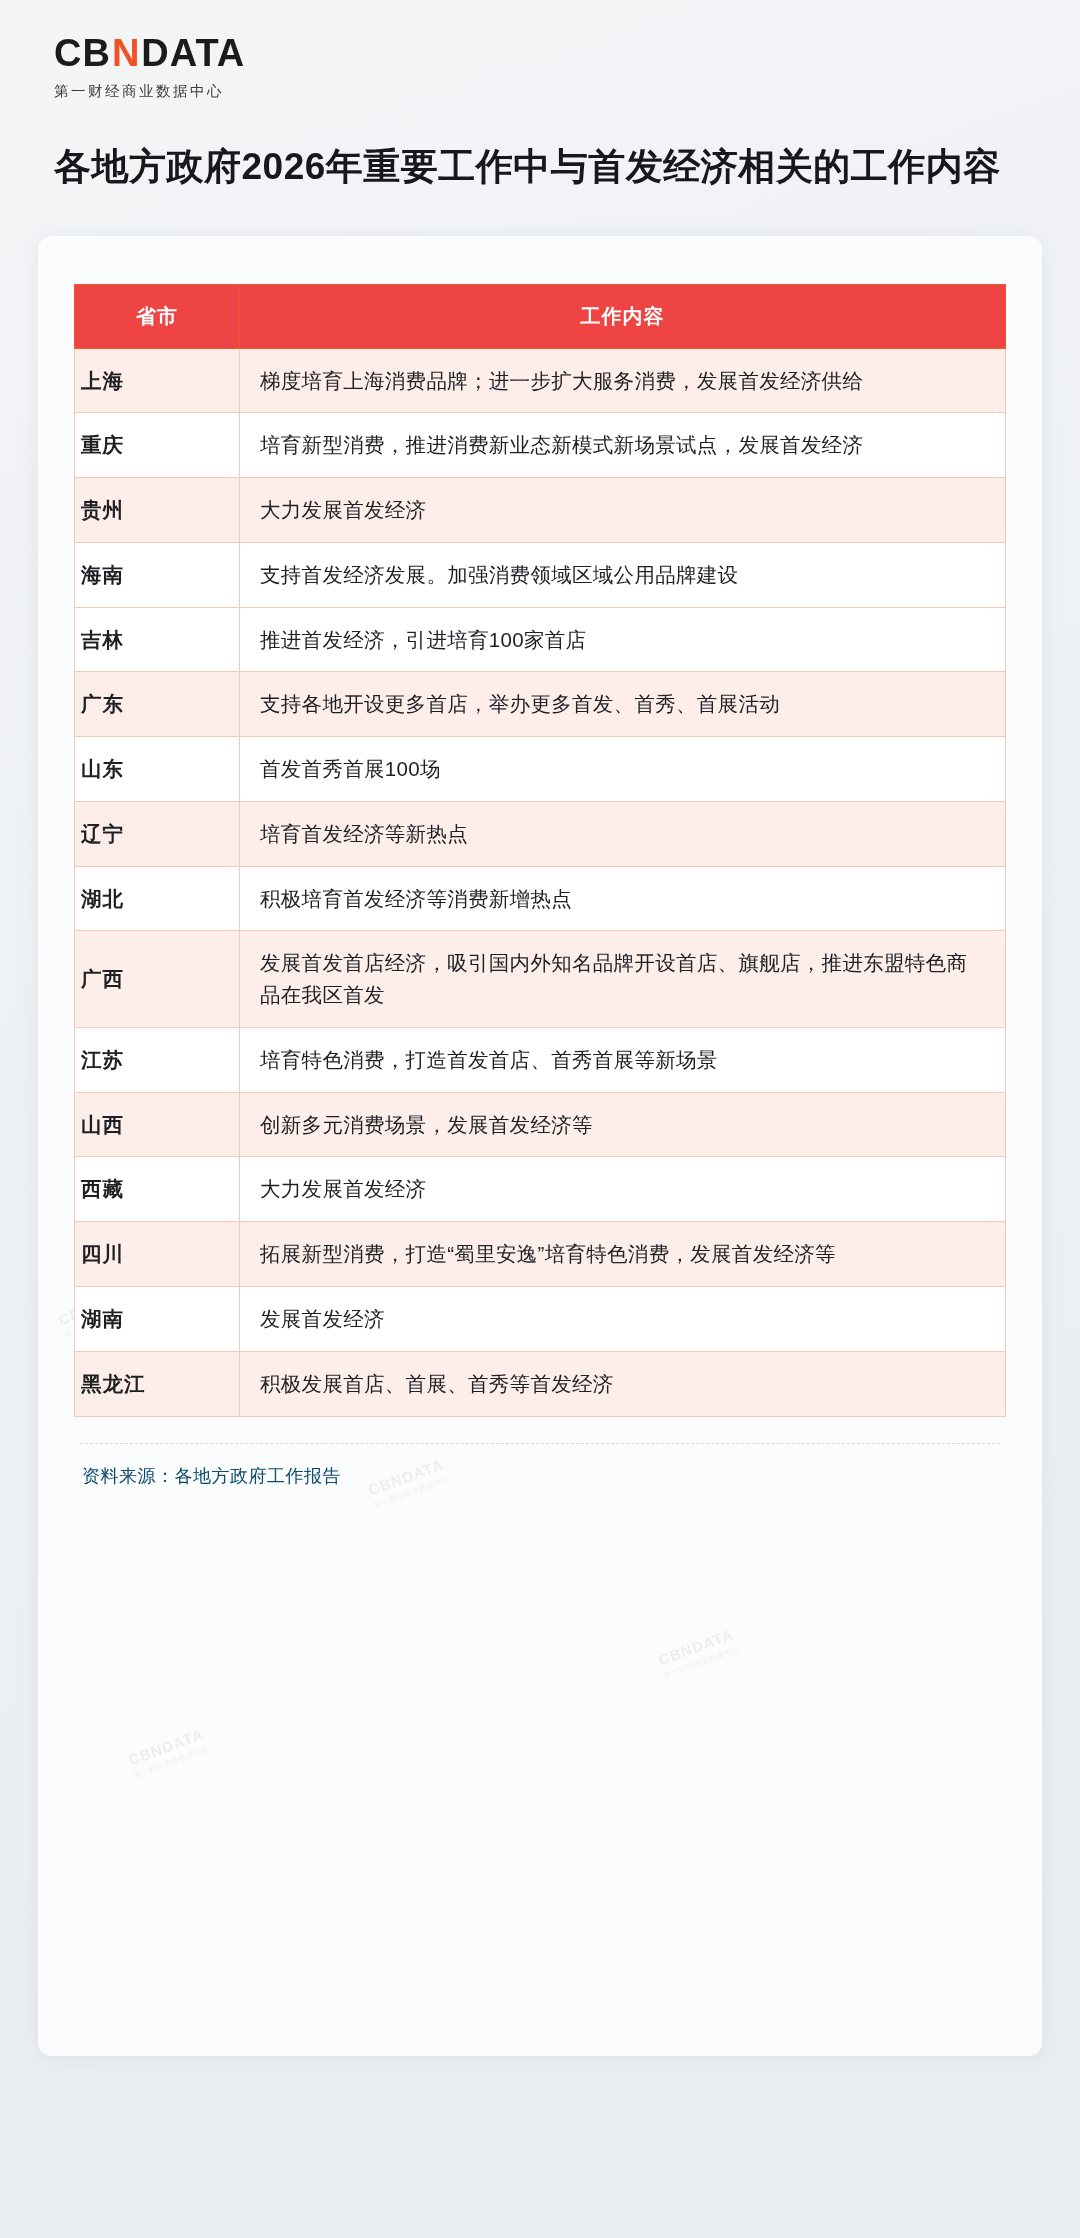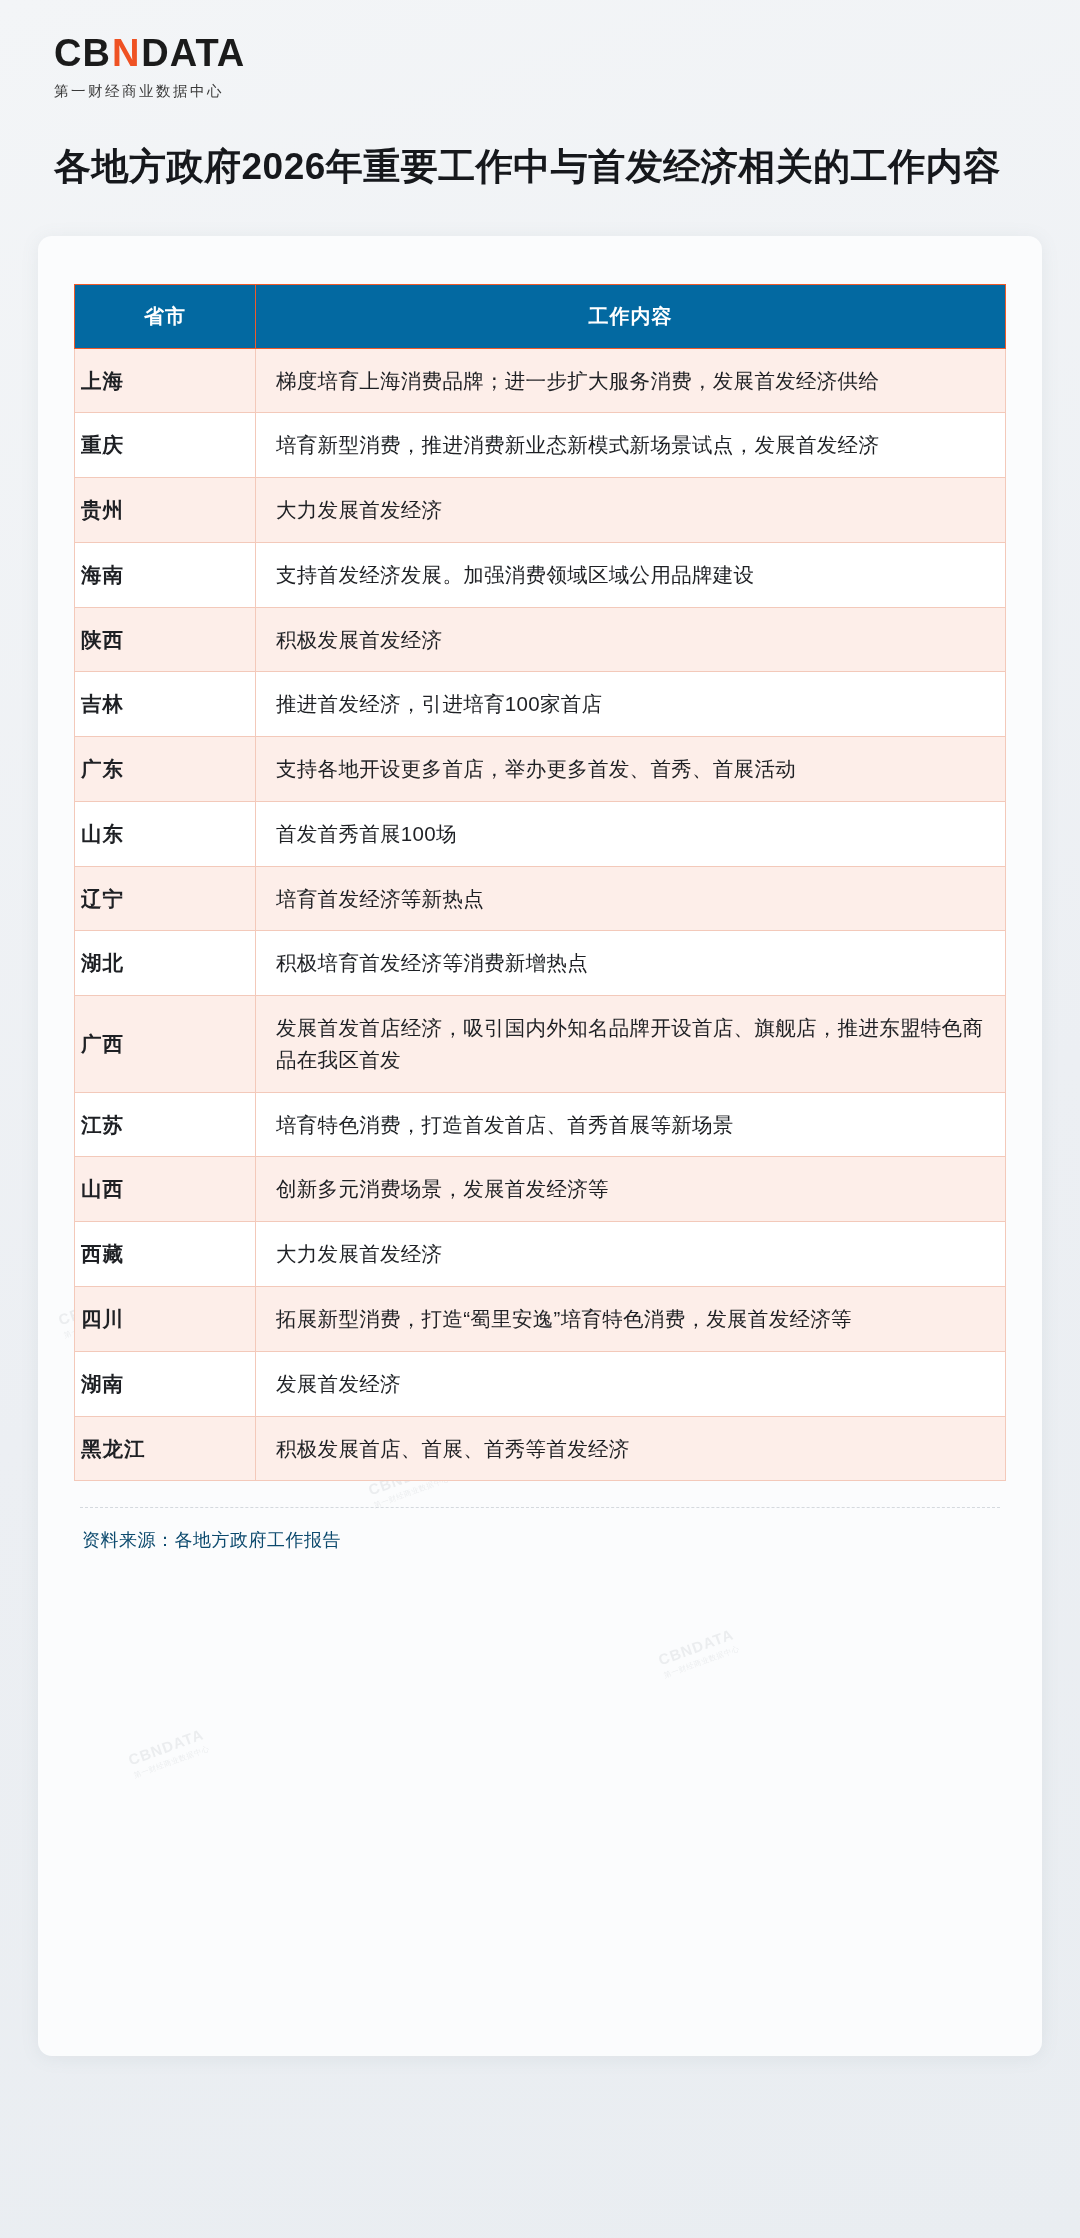--- a/index.html
+++ b/index.html
@@ -93,25 +93,25 @@
 
   
   table.data {
     width: 100%;
     border-collapse: collapse;
     table-layout: fixed;
     position: relative;
     z-index: 2;
   }
   table.data th {
-    background: #0369a1;
+    background: #ef4444;
     color: #ffffff;
     font-size: 20px;
     font-weight: bold;
-    padding: 18px 16px;
+    padding: 18px 8px;
     text-align: center;
     letter-spacing: 1px;
     border: 1px solid #ef5a29;
   }
   table.data th.col-prov { width: 148px; }
   table.data td {
     border: 1px solid #f3c9ba;
     font-size: 20.5px;
     color: #1e2024;
     line-height: 1.55;
@@ -211,24 +211,20 @@
             <td class="content">培育新型消费，推进消费新业态新模式新场景试点，发展首发经济</td>
           </tr>
           <tr class="odd">
             <td class="prov">贵州</td>
             <td class="content">大力发展首发经济</td>
           </tr>
           <tr class="even">
             <td class="prov">海南</td>
             <td class="content">支持首发经济发展。加强消费领域区域公用品牌建设</td>
           </tr>
-          <tr class="odd">
-            <td class="prov">陕西</td>
-            <td class="content">积极发展首发经济</td>
-          </tr>
           <tr class="even">
             <td class="prov">吉林</td>
             <td class="content">推进首发经济，引进培育100家首店</td>
           </tr>
           <tr class="odd">
             <td class="prov">广东</td>
             <td class="content">支持各地开设更多首店，举办更多首发、首秀、首展活动</td>
           </tr>
           <tr class="even">
             <td class="prov">山东</td>

